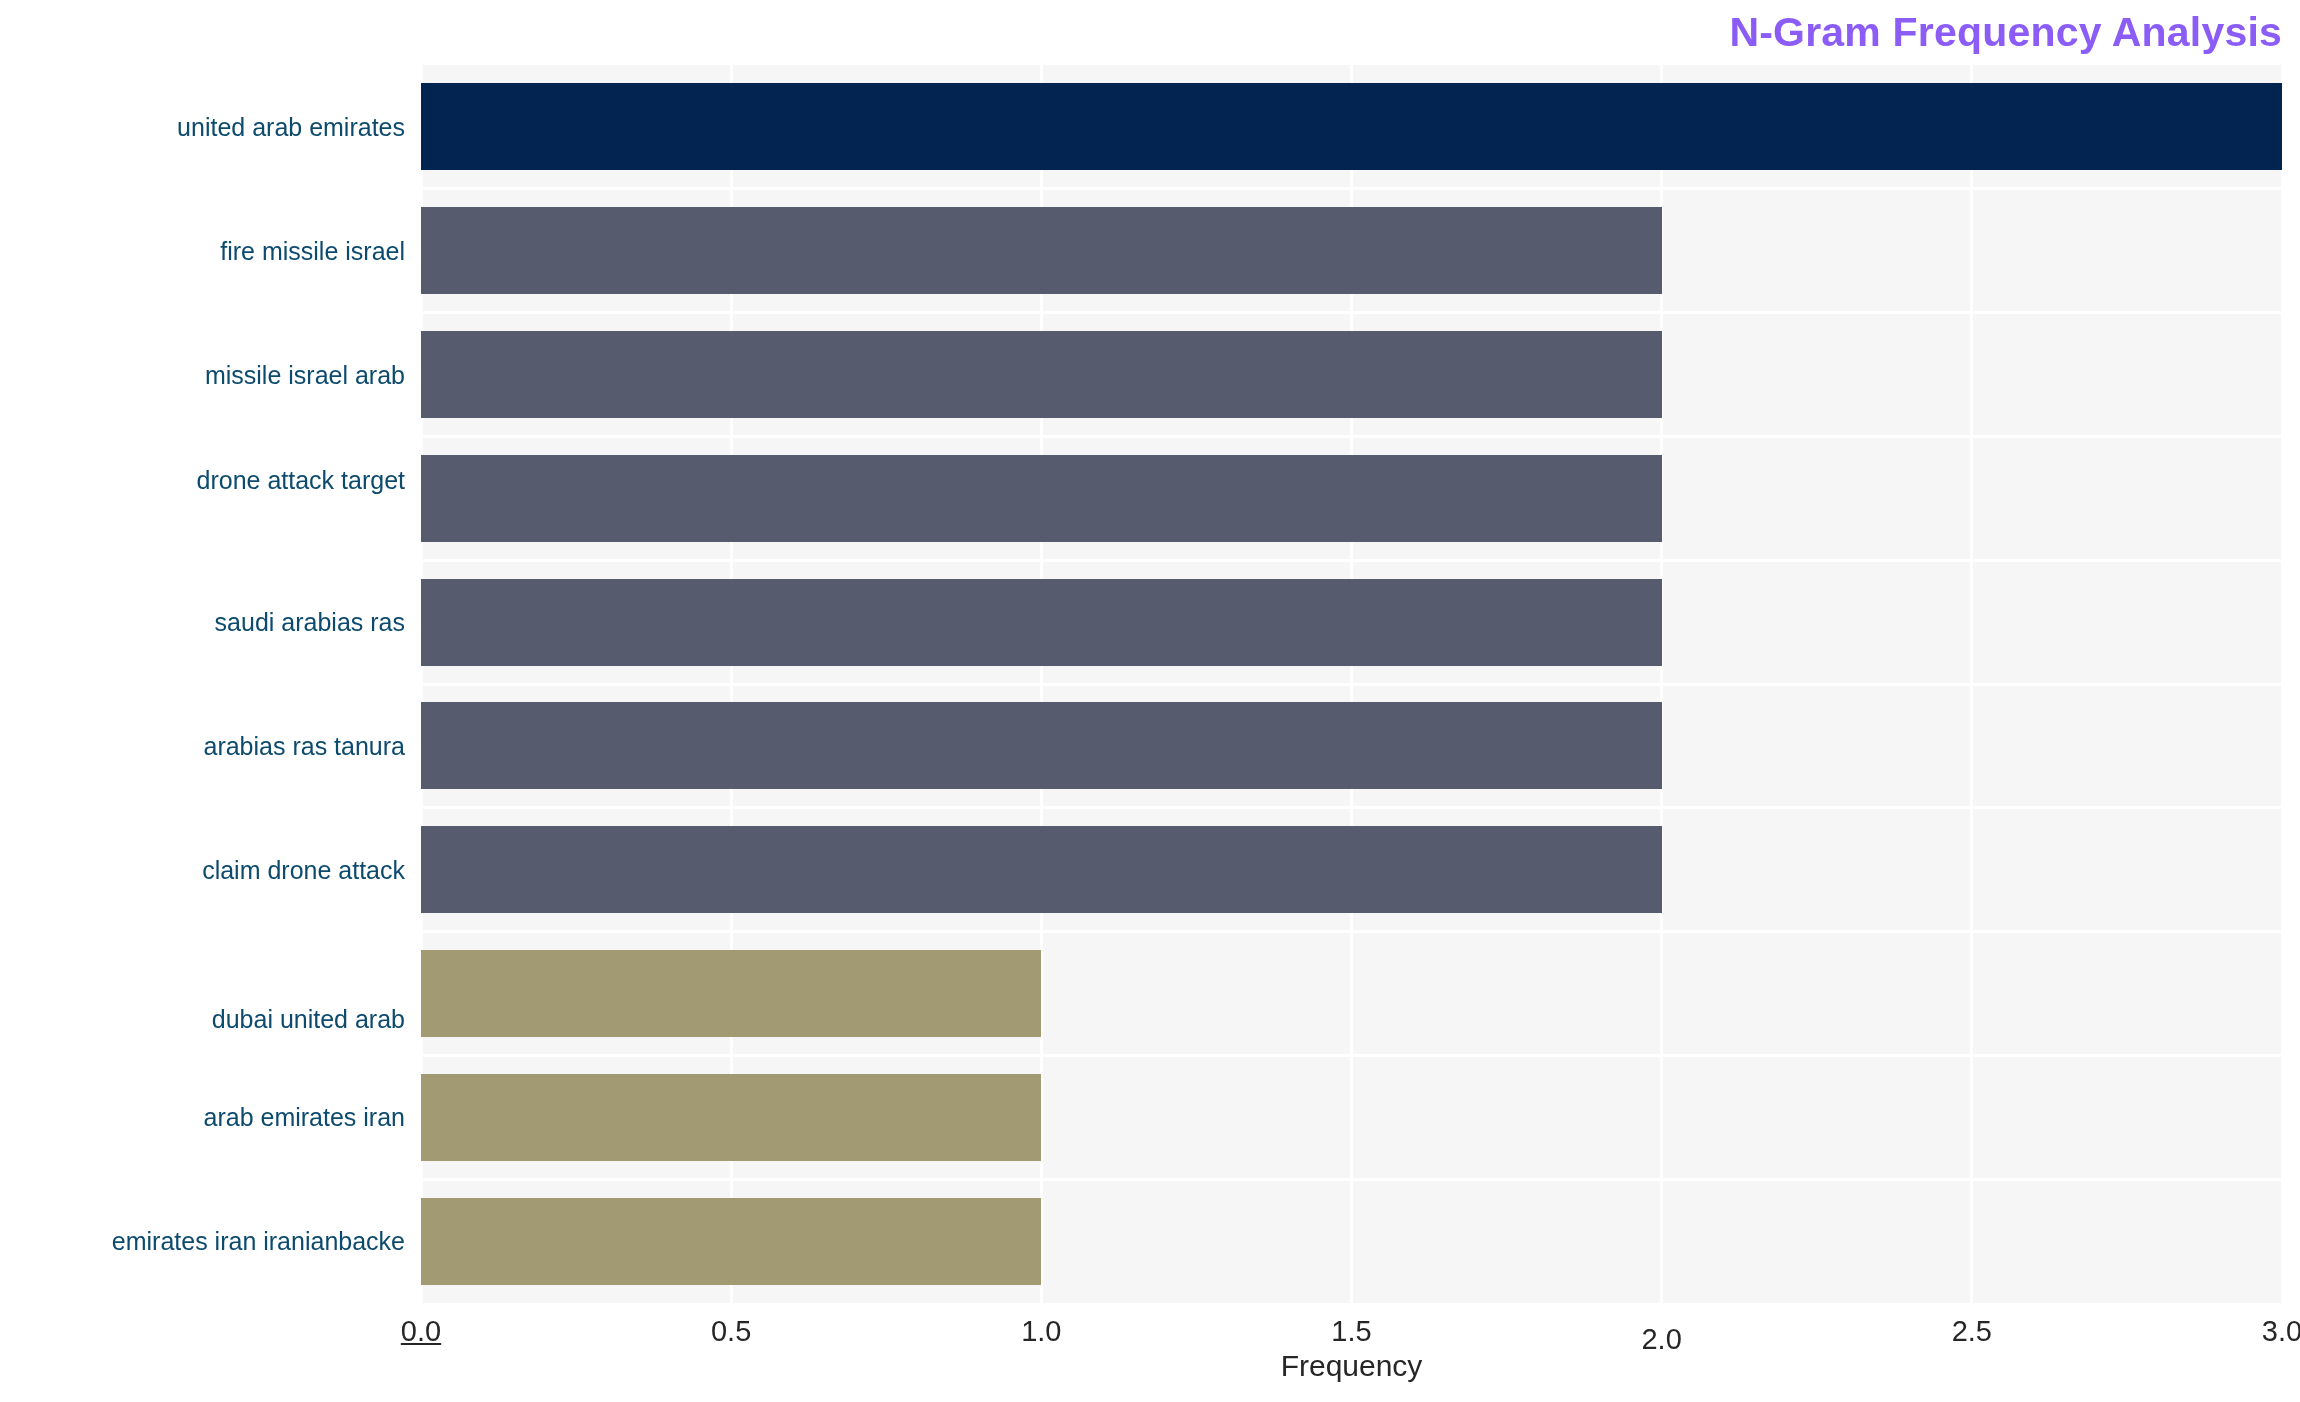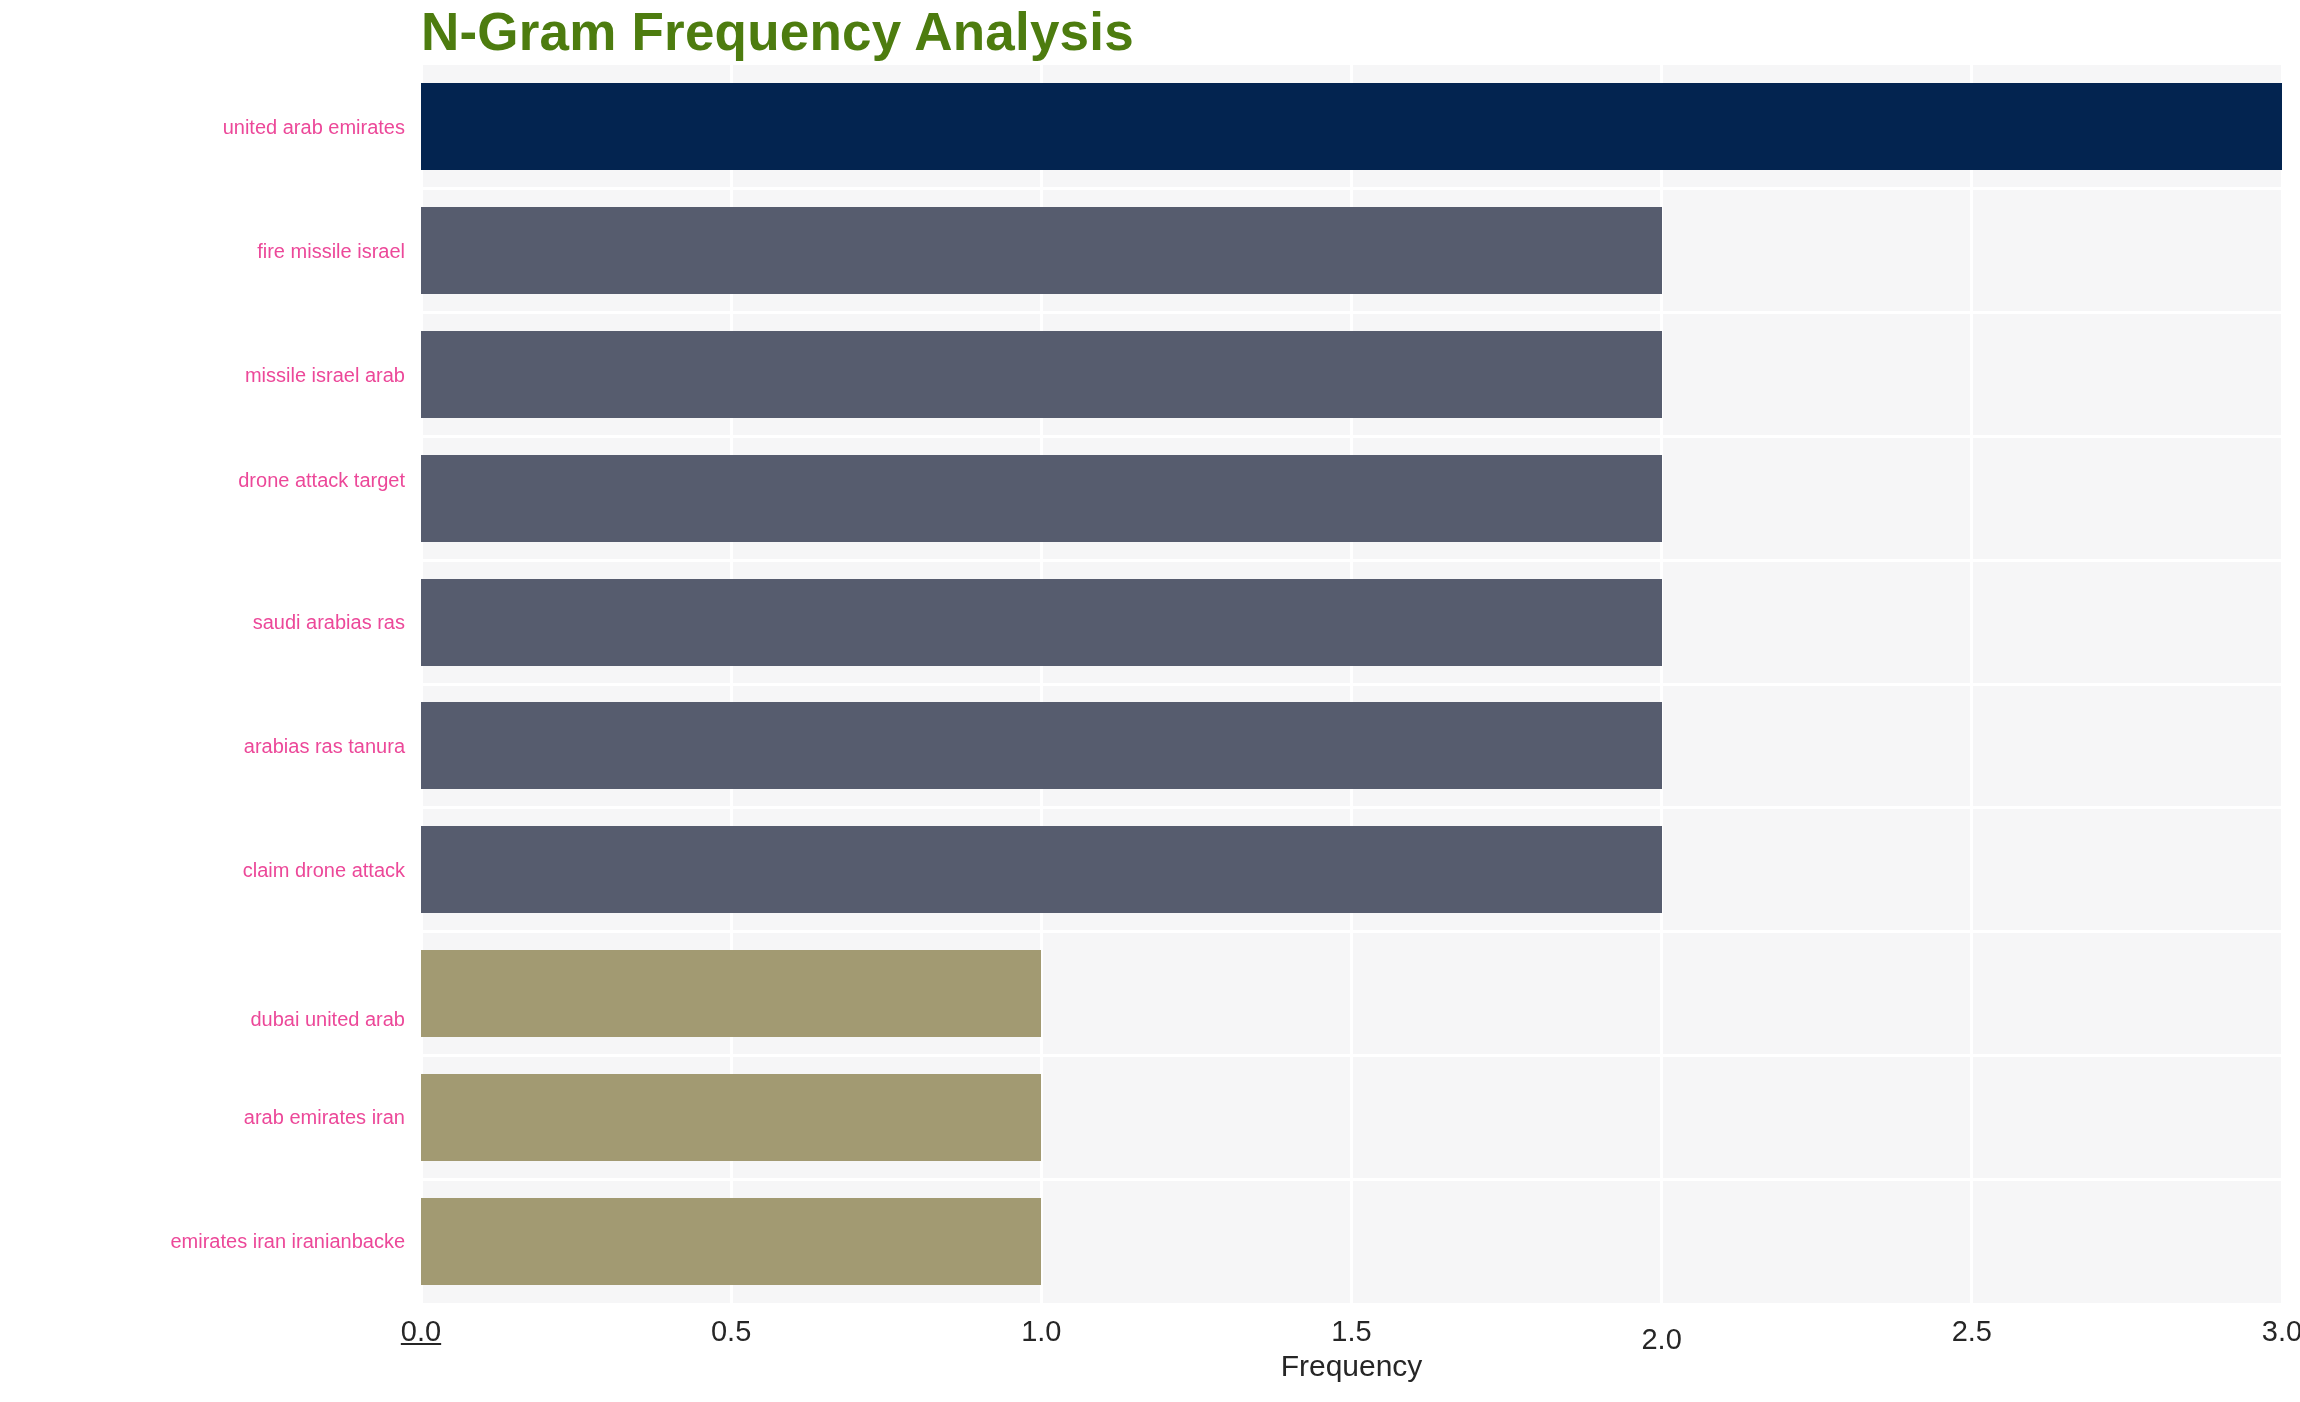--- a/index.html
+++ b/index.html
@@ -20,24 +20,24 @@
     height: 1402px;
     background: #ffffff;
   }
 
   
   #chart-title {
     position: absolute;
     left: 421px;
     top: 8px;
     width: 1861px;
-    text-align: left;
-    font-size: 53px;
+    text-align: right;
+    font-size: 41px;
     font-weight: bold;
-    color: #4d7c0f;
+    color: #8b5cf6;
     letter-spacing: 0.2px;
     line-height: 48px;
     white-space: nowrap;
   }
 
   
   #plot-area {
     position: absolute;
     left: 421px;
     top: 65px;
@@ -69,22 +69,22 @@
     left: 0;
     height: 87px;
   }
 
   
   .ytick {
     position: absolute;
     right: 0;
     width: 400px;
     text-align: right;
-    font-size: 20px;
-    color: #ec4899;
+    font-size: 25px;
+    color: #0c4a6e;
     white-space: nowrap;
     line-height: 34px;
   }
   #y-axis {
     position: absolute;
     left: 0px;
     top: 65px;
     width: 405px;
     height: 1238px;
   }

